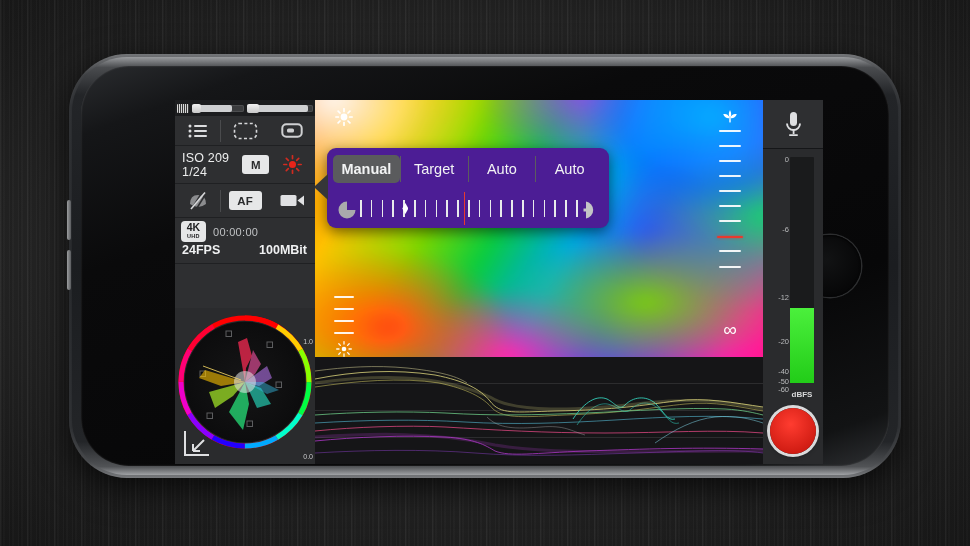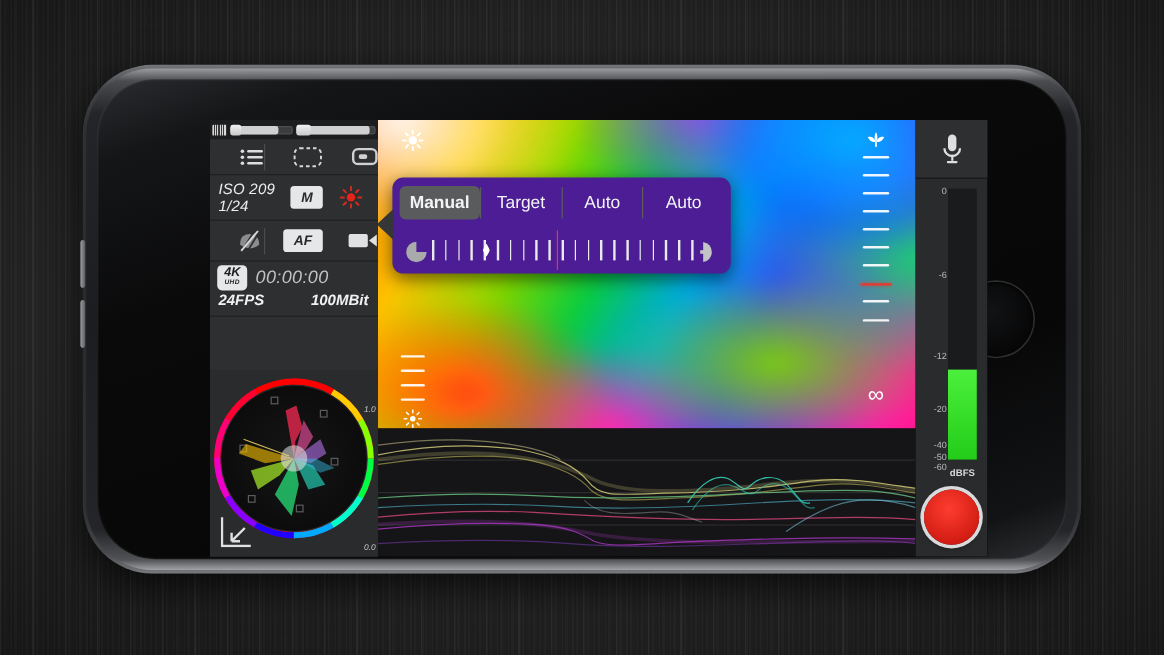--- a/index.html
+++ b/index.html
@@ -62,56 +62,55 @@
     background:radial-gradient(circle at 45% 40%,#121314,#060607 75%);
     box-shadow:0 0 0 1.5px rgba(150,155,160,.26), 0 1px 2px rgba(0,0,0,.8) inset;
   }
   .vol-btn{position:absolute;left:-2px;width:4px;border-radius:3px;
     background:linear-gradient(90deg,#9b9d9f,#5a5c5f);}
 
   
   .sidebar{
     position:absolute;left:0;top:0;width:140px;height:364px;
     background:#2e2f31;
-    font-style:italic;
   }
   .topbar{
     position:absolute;left:0;top:0;width:140px;height:16px;
     background:#1c1d1f;display:flex;align-items:center;gap:3px;padding:0 2px;box-sizing:border-box;
   }
   .grip{width:12px;height:9px;border-radius:1px;
     background:repeating-linear-gradient(90deg,#d8d8d8 0 1px,#3a3a3a 1px 2px);}
   .sld{position:relative;height:7px;border-radius:2px;background:#3b3c3e;
     box-shadow:0 0 0 1px #4d4e50 inset;}
   .sld .fill{position:absolute;left:0;top:0;bottom:0;border-radius:2px;background:#cfd0d2;}
   .sld .knob{position:absolute;top:-1px;width:9px;height:9px;border-radius:2px;
     background:linear-gradient(180deg,#f2f2f2,#c8c8c8);}
 
   .row{position:relative;box-sizing:border-box;border-bottom:1px solid #1f2022;}
   .row-icons{height:30px;display:flex;align-items:center;}
-  .icell{display:flex;align-items:center;justify-content:flex-end;height:100%;}
+  .icell{display:flex;align-items:center;justify-content:center;height:100%;}
   .vdiv{width:1px;height:22px;background:#4a4b4d;}
 
   .row-info{height:38px;display:flex;align-items:center;padding-left:7px;box-sizing:border-box;}
   .info-text{color:#eceded;font-size:12.5px;line-height:14px;letter-spacing:.2px;}
   .badge{
     display:inline-flex;align-items:center;justify-content:center;
     min-width:21px;height:19px;padding:0 3px;border-radius:3px;
     background:#e6e7e8;color:#2a2b2d;font-size:11.5px;font-weight:bold;
   }
 
   .row-rec{height:46px;padding:3px 6px 0 6px;box-sizing:border-box;}
   .rec-top{display:flex;align-items:center;gap:7px;}
   .k4{
     display:flex;flex-direction:column;align-items:center;justify-content:center;
     width:25px;height:21px;border-radius:4px;background:#e6e7e8;color:#202123;
     font-size:10.5px;font-weight:bold;line-height:9px;
   }
   .k4 small{font-size:5.5px;letter-spacing:.3px;}
-  .tc{color:#bfc1c3;font-size:15px;letter-spacing:.3px;}
+  .tc{color:#bfc1c3;font-size:11px;letter-spacing:.3px;}
   .rec-bot{display:flex;justify-content:space-between;padding:1px 2px 0 1px;}
   .rec-bot span{color:#f0f1f2;font-size:12.5px;font-weight:bold;}
 
   .scope{position:absolute;left:0;top:208px;width:140px;height:156px;background:#2a2b2d;}
   .vs-axes{position:absolute;left:9px;bottom:8px;width:26px;height:26px;}
 
   
   .vf{position:absolute;left:140px;top:0;width:448px;height:257px;overflow:hidden;}
   .vf-img{position:absolute;inset:-10%;filter:blur(7px) saturate(1.35);}
   .wave{position:absolute;left:140px;top:257px;width:448px;height:107px;background:#151517;overflow:hidden;}

